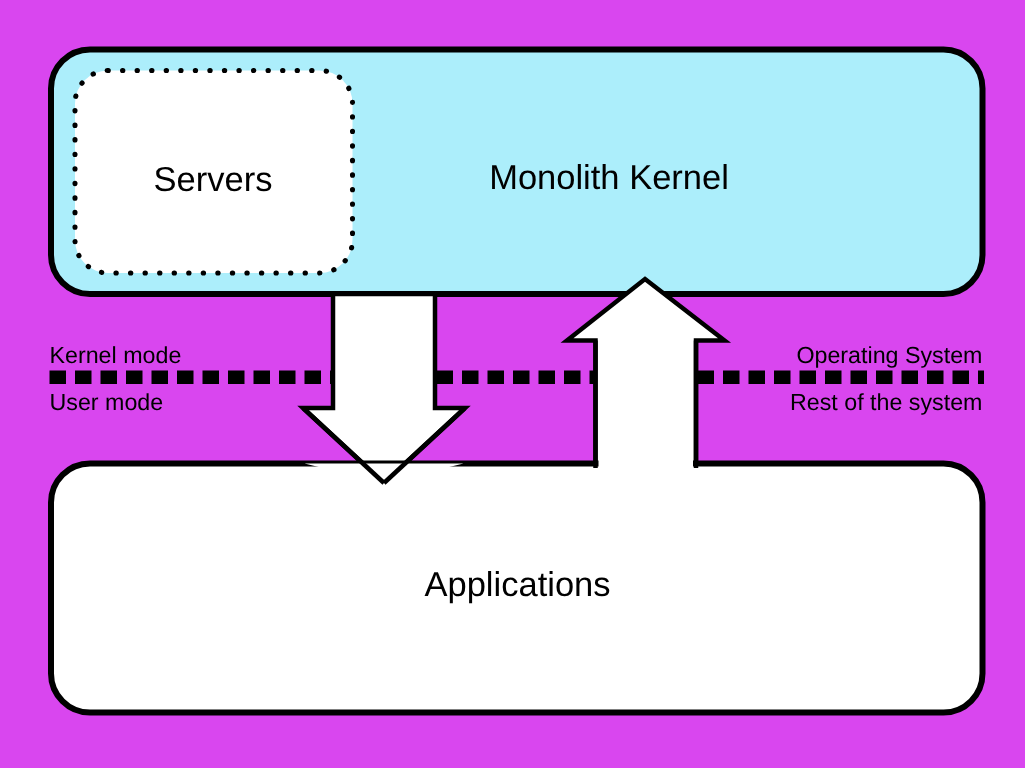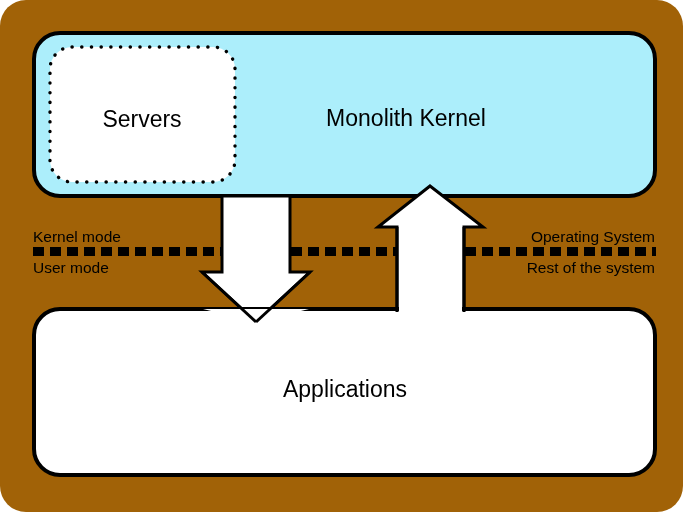--- a/index.html
+++ b/index.html
@@ -10,22 +10,21 @@
   body {
     width: 683px;
     height: 512px;
     font-family: "Liberation Sans", sans-serif;
     overflow: hidden;
   }
   #diagram-root {
     position: relative;
     width: 683px;
     height: 512px;
-    background: #a16207;
-    border-radius: 26px;
+    background: #d946ef;
   }
   #diagram-svg {
     position: absolute;
     left: 0;
     top: 0;
     width: 683px;
     height: 512px;
     display: block;
   }
   .dg-label {

